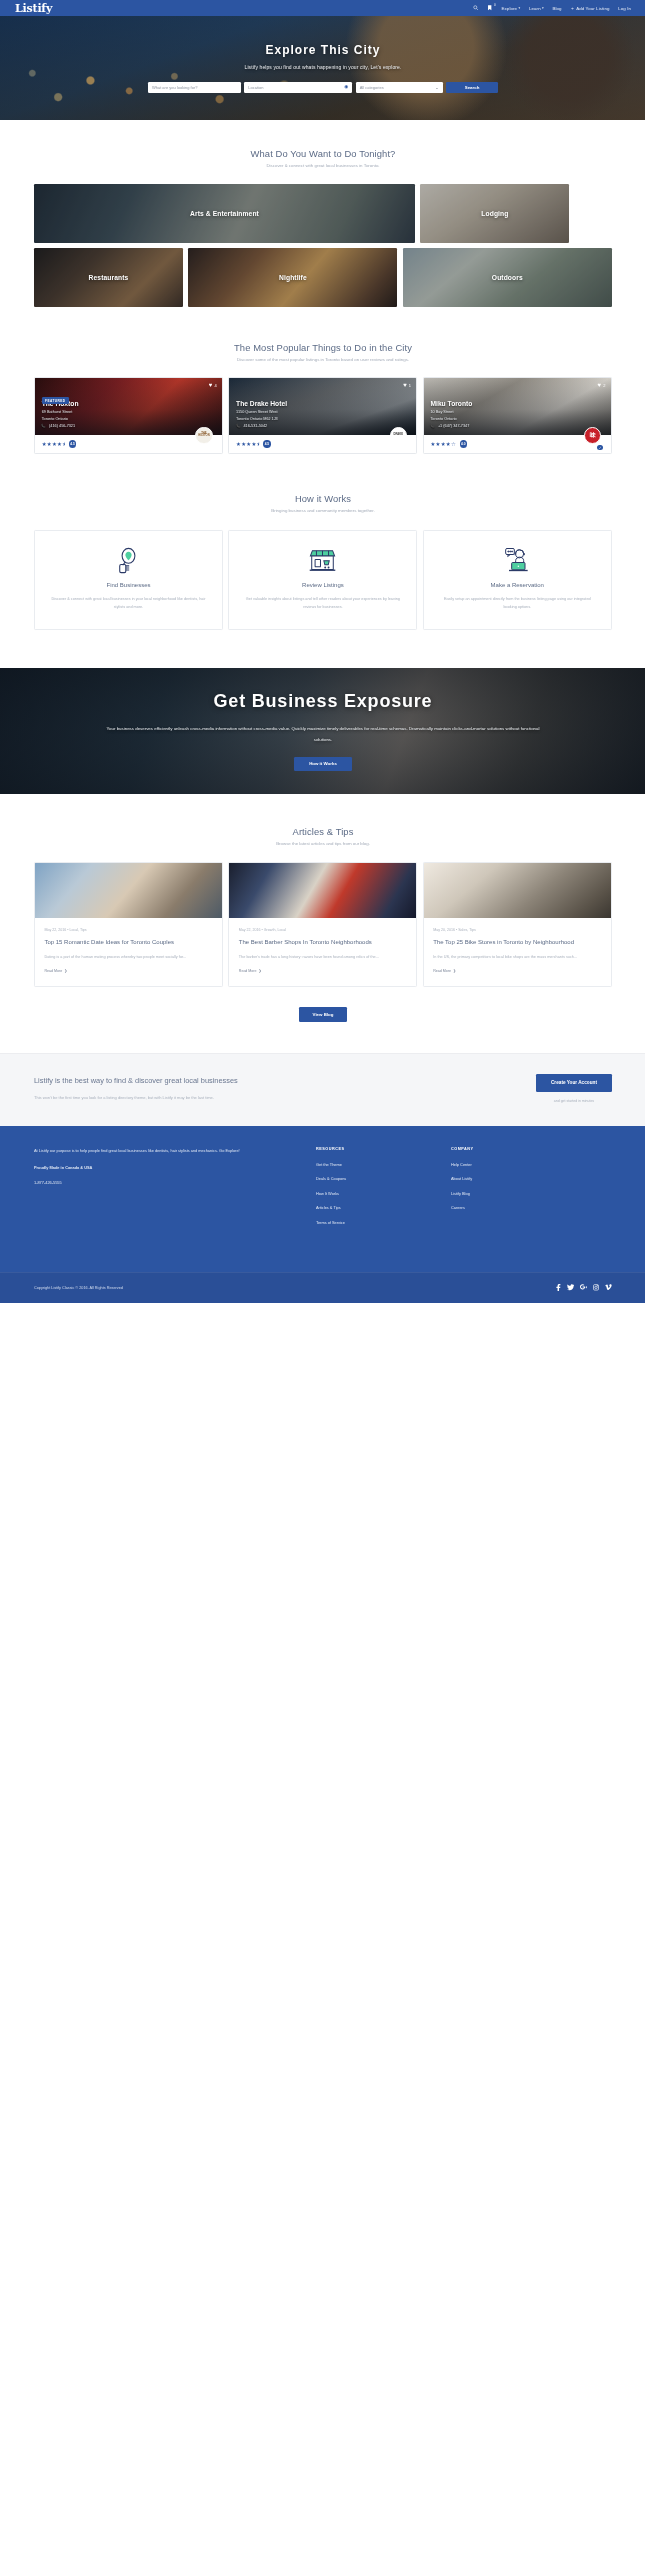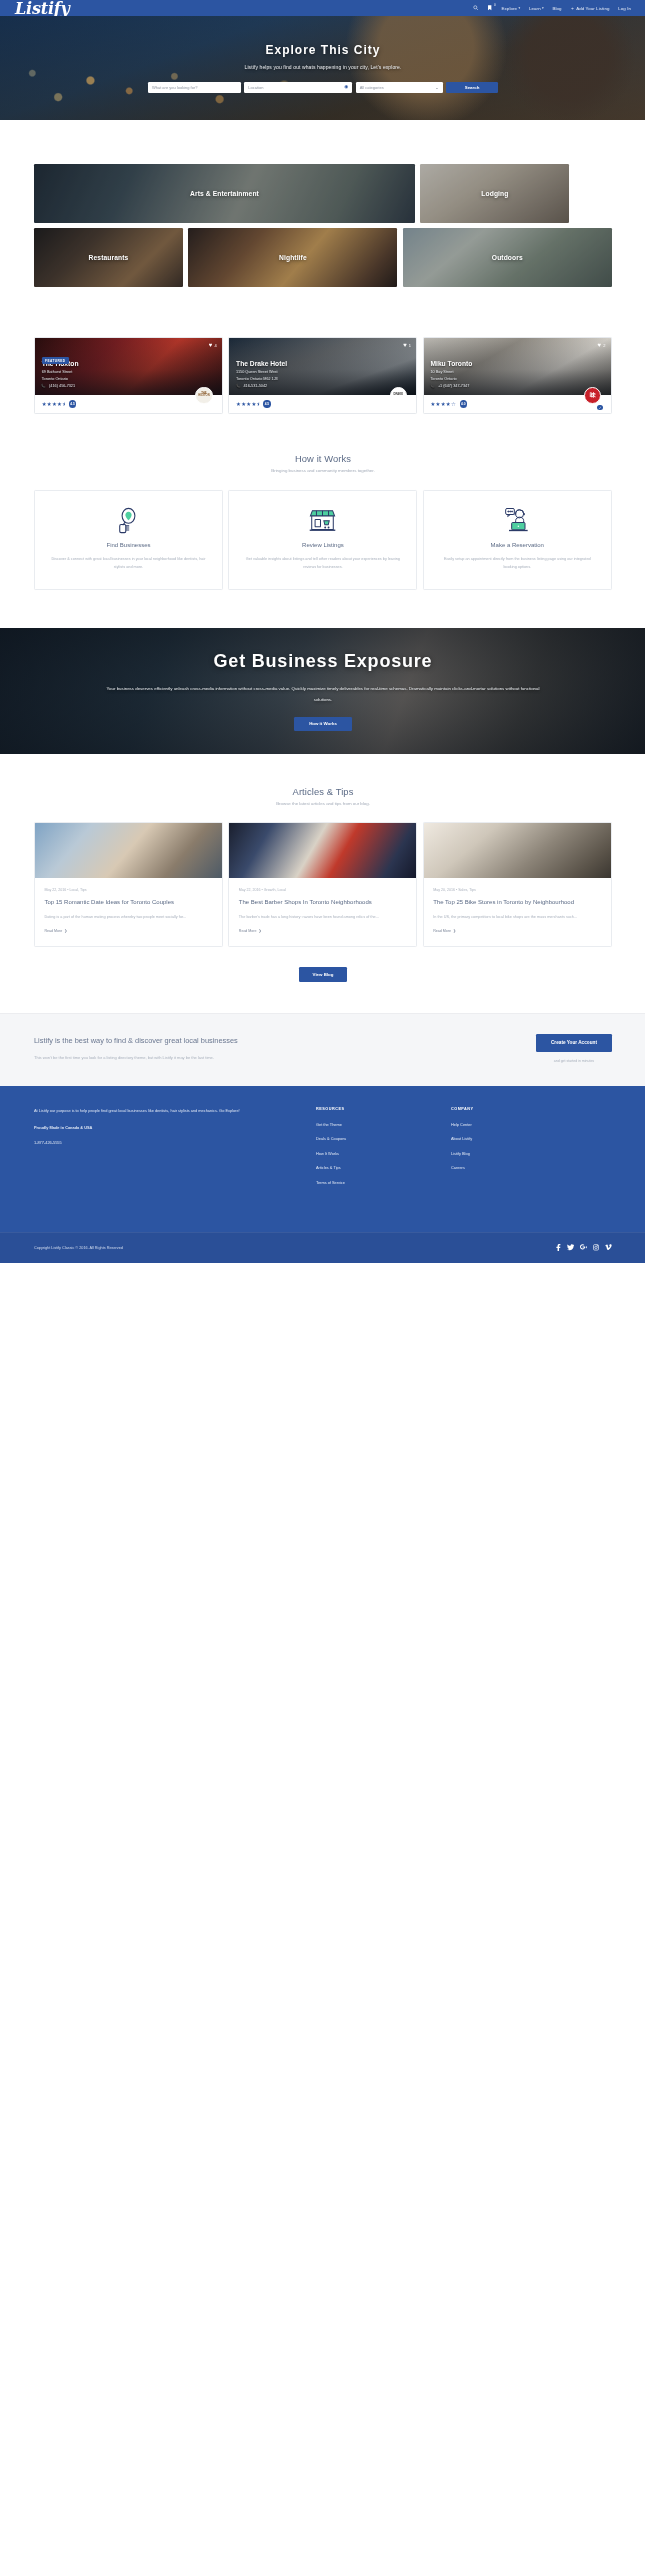--- a/index.html
+++ b/index.html
@@ -16,24 +16,23 @@
   .header {
     height: 16px;
     background: #2c55a2;
     display: flex;
     align-items: center;
     padding: 0 15px;
     position: relative;
   }
   .logo {
     font-family: "DejaVu Serif", serif;
-    font-style: italic;
     font-weight: bold;
     color: #fff;
-    font-size: 16px;
+    font-size: 11px;
     letter-spacing: -0.2px;
   }
   .nav {
     margin-left: auto;
     display: flex;
     align-items: center;
     gap: 8.7px;
   }
   .nav-item {
     color: #e8eef8;
@@ -459,40 +458,48 @@
       <div class="search-field sf-category">
         <span>All categories</span>
         <span class="cat-caret">⌄</span>
       </div>
       <button class="search-btn">Search</button>
     </div>
   </div>
 </div>
 
 <div class="wrap cats">
+  <div class="sec-head">
+    <div class="sec-title">What Do You Want to Do Tonight?</div>
+    <div class="sec-sub">Discover &amp; connect with great local businesses in Toronto.</div>
+  </div>
   <div class="cat-grid">
     <div class="cat-tile tile-arts">
       <span class="label">Arts &amp; Entertainment</span>
     </div>
     <div class="cat-tile tile-lodging">
       <span class="label">Lodging</span>
     </div>
     <div class="cat-tile tile-rest">
       <span class="label">Restaurants</span>
     </div>
     <div class="cat-tile tile-night">
       <span class="label">Nightlife</span>
     </div>
     <div class="cat-tile tile-out">
       <span class="label">Outdoors</span>
     </div>
   </div>
 </div>
 
 <div class="wrap popular">
+  <div class="sec-head">
+    <div class="sec-title">The Most Popular Things to Do in the City</div>
+    <div class="sec-sub">Discover some of the most popular listings in Toronto based on user reviews and ratings.</div>
+  </div>
   <div class="listing-grid">
 
     <div class="listing-card">
       <div class="listing-media media-hoxton">
         <div class="fav-badge">
           <span class="heart">♥</span>
           <span>4</span>
         </div>
         <div class="featured-tag">FEATURED</div>
         <div class="listing-name">The Hoxton</div>

